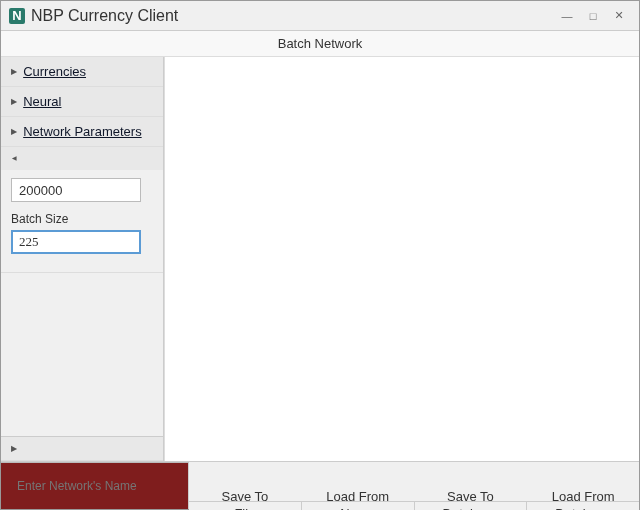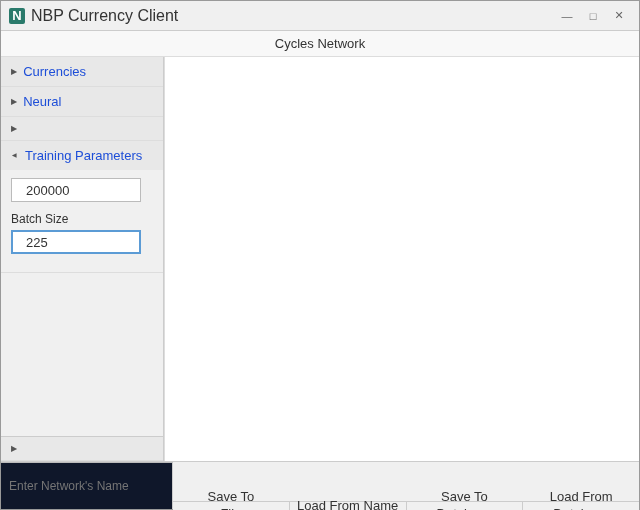--- a/index.html
+++ b/index.html
@@ -119,21 +119,22 @@
       user-select: none;
     }
 
     .chevron {
       font-size: 8px;
       color: #555;
     }
 
     .sidebar-section-label {
       font-size: 13px;
-      color: #1d4ed8;
+      color: #0f172a;
+      text-decoration: underline;
     }
 
     .sidebar-section.expanded .sidebar-section-content {
       display: block;
     }
 
     .sidebar-section-content {
       padding: 8px 10px;
       display: none;
     }
@@ -151,29 +152,30 @@
       color: #333;
       margin-bottom: 4px;
       display: block;
     }
 
     .field-input {
       width: 130px;
       height: 24px;
       border: 1px solid #bbb;
       background: white;
-      padding: 2px 14px;
+      padding: 2px 7px;
       font-size: 13px;
       color: #333;
       outline: none;
     }
 
     .field-input.highlighted {
       border-color: #5b9bd5;
       box-shadow: 0 0 0 1px #5b9bd5 inset;
+      font-family: Liberation Serif, serif;
     }
 
     .sidebar-spacer {
       flex: 1;
     }
 
     .sidebar-bottom-section {
       border-top: 1px solid #ccc;
     }
 
@@ -190,22 +192,22 @@
       display: flex;
       align-items: stretch;
       flex-shrink: 0;
     }
 
     .network-name-input {
       flex: 0 0 163px;
       border: 1px solid #bbb;
       border-bottom: none;
       border-left: none;
-      background: #0f172a;
-      padding: 0 8px;
+      background: #7f1d1d;
+      padding: 0 16px;
       font-size: 12px;
       color: #aaa;
       outline: none;
       border-right: 1px solid #ccc;
     }
 
     .bottom-buttons {
       display: flex;
       flex: 1;
       border-top: 1px solid #ccc;
@@ -245,21 +247,21 @@
       <span class="title-bar-title">NBP Currency Client</span>
     </div>
     <div class="title-bar-controls">
       <button class="title-bar-btn">—</button>
       <button class="title-bar-btn">□</button>
       <button class="title-bar-btn close">✕</button>
     </div>
   </div>
 
   <div class="page-title-bar">
-    <span>Cycles Network</span>
+    <span>Batch Network</span>
   </div>
 
   <div class="main-content">
 
     <div class="sidebar">
 
       <div class="sidebar-section">
         <div class="sidebar-section-header">
           <span class="chevron">▶</span>
           <span class="sidebar-section-label">Currencies</span>
@@ -269,27 +271,27 @@
       <div class="sidebar-section">
         <div class="sidebar-section-header">
           <span class="chevron">▶</span>
           <span class="sidebar-section-label">Neural</span>
         </div>
       </div>
 
       <div class="sidebar-section">
         <div class="sidebar-section-header">
           <span class="chevron">▶</span>
+          <span class="sidebar-section-label">Network Parameters</span>
         </div>
       </div>
 
       <div class="sidebar-section expanded">
         <div class="sidebar-section-header">
           <span class="chevron">▼</span>
-          <span class="sidebar-section-label">Training Parameters</span>
         </div>
         <div class="sidebar-section-content">
           <div class="field-group">
             <input class="field-input" type="text" value="200000" style="">
           </div>
           <div class="field-group">
             <label class="field-label">Batch Size</label>
             <input class="field-input highlighted" type="text" value="225" style="">
           </div>
         </div>

